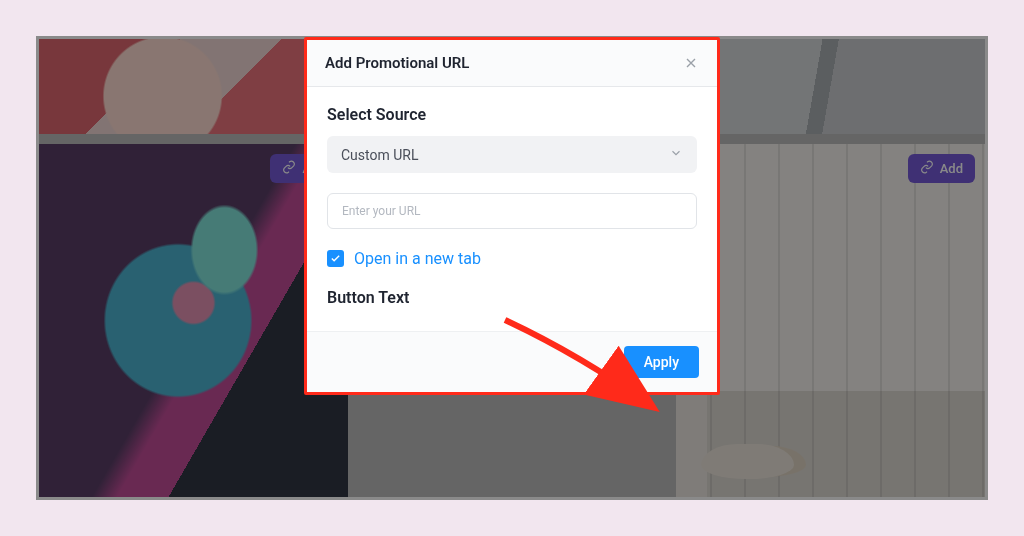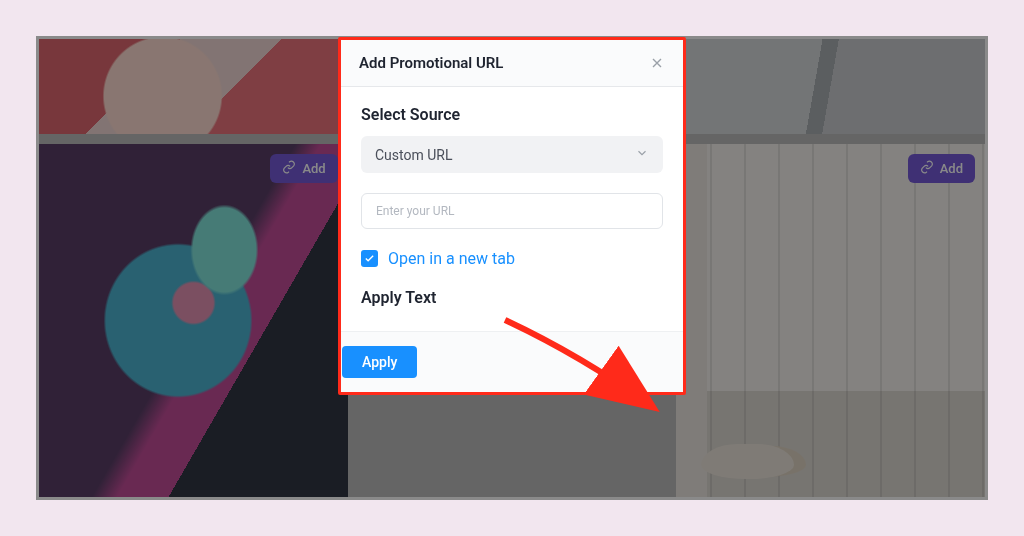--- a/index.html
+++ b/index.html
@@ -33,39 +33,39 @@
       background:#e9e1d6; border-radius:40% 40% 50% 50% / 60% 60% 40% 40%; box-shadow:14px 0 0 -2px #dacdb8; }
 
     .add-btn { position:absolute; top:10px; right:10px; display:flex; align-items:center; gap:6px;
       background:#5b3bd1; color:#fff; font-size:13px; font-weight:500; padding:6px 12px; border-radius:6px; }
     .add-btn svg { width:14px; height:14px; stroke:#fff; fill:none; stroke-width:2; }
 
     .dim { position:absolute; inset:0; background:rgba(40,40,40,0.55); }
 
     
     .modal { position:absolute; left:50%; transform:translateX(-50%); top:-2px;
-      width:348px; background:#fff; border:3px solid #ff2a1a; border-radius:2px; z-index:10; }
+      width:416px; background:#fff; border:3px solid #ff2a1a; border-radius:2px; z-index:10; }
     .m-head { display:flex; align-items:center; justify-content:space-between; padding:14px 18px; border-bottom:1px solid #e6e8eb; background:#fafbfc; }
     .m-head h3 { font-size:15px; font-weight:600; color:#1f2430; }
     .close-ic { width:16px; height:16px; color:#9aa0a8; }
     .close-ic svg { width:100%; height:100%; stroke:currentColor; stroke-width:2; fill:none; }
     .m-body { padding:18px 20px 4px; }
     .fld { margin-bottom:20px; }
     .fld-label { font-size:16px; font-weight:600; color:#1f2430; margin-bottom:12px; display:block; }
     .select { display:flex; align-items:flex-end; justify-content:space-between; background:#f1f2f4;
       border-radius:6px; padding:10px 14px; font-size:14px; color:#4a4f5a; }
     .select svg { width:14px; height:14px; stroke:#9aa0a8; fill:none; stroke-width:2; }
     .text-input { width:100%; border:1px solid #e1e4e8; border-radius:6px; padding:10px 14px;
       font-size:12px; color:#2b3040; background:#fff; }
     .text-input::placeholder { color:#b3b8c0; }
     .chk-row { display:flex; align-items:center; gap:10px; }
     .chk { width:17px; height:17px; background:#1890ff; border-radius:3px; display:flex; align-items:center; justify-content:center; }
     .chk svg { width:11px; height:11px; stroke:#fff; stroke-width:3; fill:none; }
     .chk-label { font-size:16px; color:#1890ff; }
-    .m-foot { display:flex; padding:14px 1px; background:#fafbfc; border-top:1px solid #eef0f2; }
+    .m-foot { display:flex; justify-content:flex-end; padding:14px 18px; background:#fafbfc; border-top:1px solid #eef0f2; }
     .apply-btn { background:#1890ff; color:#fff; border:none; border-radius:4px; padding:8px 20px; font-size:14px; font-weight:500; }
 
     
     .arrow { position:absolute; left:50%; top:58%; width:200px; height:130px; transform:translateX(-22px); z-index:11; }
   </style>
 </head>
 <body>
 
 <div class="stage">
 
@@ -130,21 +130,21 @@
       <div class="fld chk-row">
         <span class="chk">
           <svg viewBox="0 0 24 24">
               <polyline points="4 12 9 17 20 6"></polyline>
             </svg>
         </span>
         <span class="chk-label">Open in a new tab</span>
       </div>
 
       <div class="fld">
-        <span class="fld-label">Apply Text</span>
+        <span class="fld-label">Button Text</span>
       </div>
 
     </div>
 
     <div class="m-foot">
       <button class="apply-btn">Apply</button>
     </div>
   </div>
 
   <svg class="arrow" viewBox="0 0 200 130">

